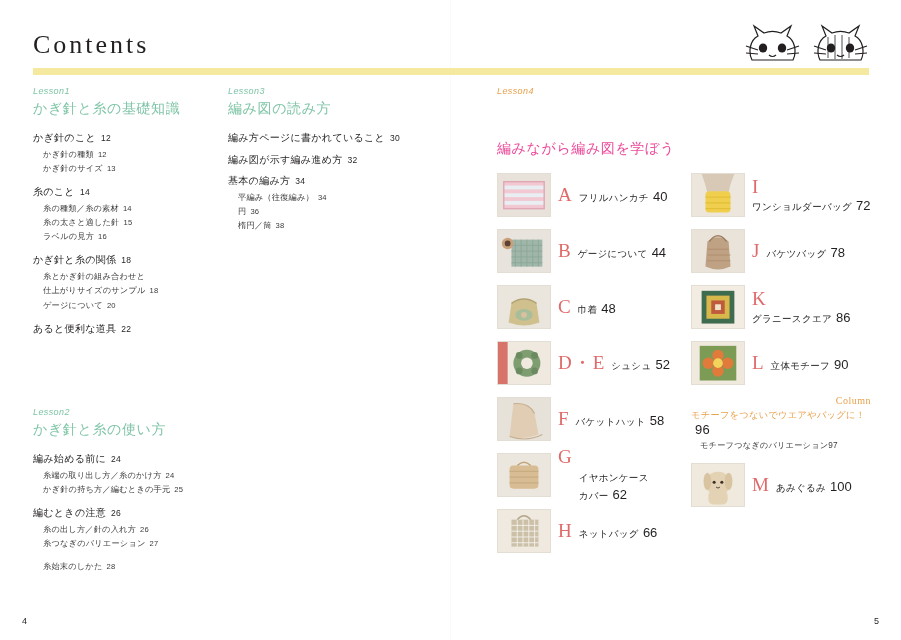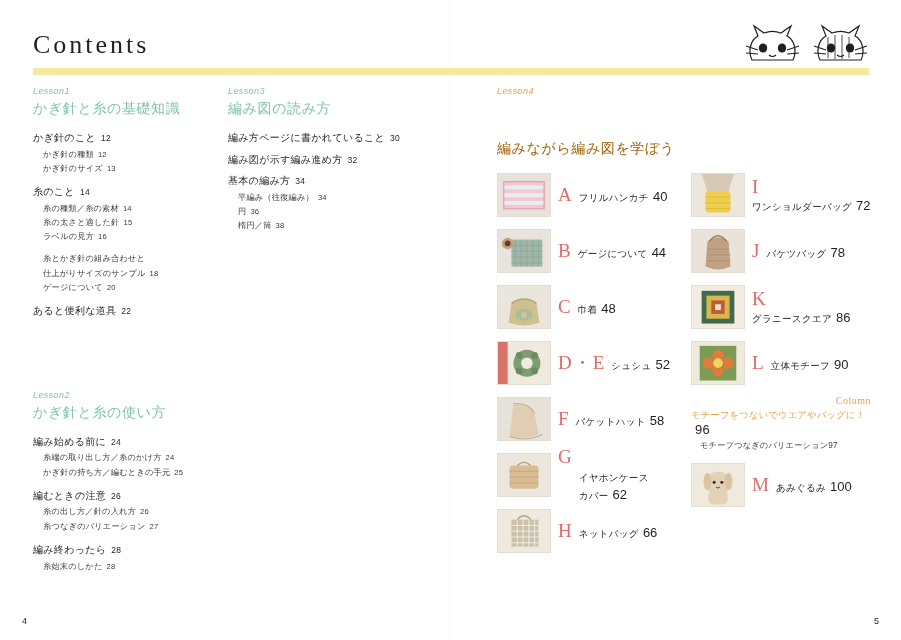--- a/index.html
+++ b/index.html
@@ -72,21 +72,21 @@
     font-style: italic;
   }
   .lesson-label.orange { color: #e9a04b; }
   .lesson-title {
     color: #7ec4a6;
     font-size: 14px;
     margin: 0 0 13px 0;
     font-weight: normal;
     letter-spacing: 0.6px;
   }
-  .lesson-title.orange { color: #a16207; margin-top: 44px; }
+  .lesson-title.orange { color: #ec4899; margin-top: 44px; }
 
   
   .entry {
     font-size: 10px;
     color: #231f20;
     margin: 0 0 3px 0;
     line-height: 1.45;
     letter-spacing: 0.3px;
   }
   .entry .pg {
@@ -274,20 +274,21 @@
 
       <div class="gap"></div>
 
       <p class="entry"><span>糸のこと</span><span class="pg">14</span></p>
       <p class="sub"><span>糸の種類／糸の素材</span><span class="pg">14</span></p>
       <p class="sub"><span>糸の太さと適した針</span><span class="pg">15</span></p>
       <p class="sub"><span>ラベルの見方</span><span class="pg">16</span></p>
 
       <div class="gap"></div>
 
+      <p class="entry"><span>かぎ針と糸の関係</span><span class="pg">18</span></p>
       <p class="sub"><span>糸とかぎ針の組み合わせと</span></p>
       <p class="sub"><span>仕上がりサイズのサンプル</span><span class="pg">18</span></p>
       <p class="sub"><span>ゲージについて</span><span class="pg">20</span></p>
 
       <div class="gap"></div>
 
       <p class="entry"><span>あると便利な道具</span><span class="pg">22</span></p>
     </div>
 
     <div style="height:68px"></div>
@@ -301,21 +302,20 @@
       <p class="sub"><span>かぎ針の持ち方／編むときの手元</span><span class="pg">25</span></p>
 
       <div class="gap"></div>
 
       <p class="entry"><span>編むときの注意</span><span class="pg">26</span></p>
       <p class="sub"><span>糸の出し方／針の入れ方</span><span class="pg">26</span></p>
       <p class="sub"><span>糸つなぎのバリエーション</span><span class="pg">27</span></p>
 
       <div class="gap"></div>
 
-      <p class="entry"><span>編み終わったら</span><span class="pg">28</span></p>
       <p class="sub"><span>糸始末のしかた</span><span class="pg">28</span></p>
     </div>
   </div>
 
   <div class="col col-2">
     <p class="lesson-label">Lesson3</p>
     <p class="lesson-title">編み図の読み方</p>
 
     <p class="entry"><span>編み方ページに書かれていること</span><span class="pg">30</span></p>
     <div style="height:4px"></div>

